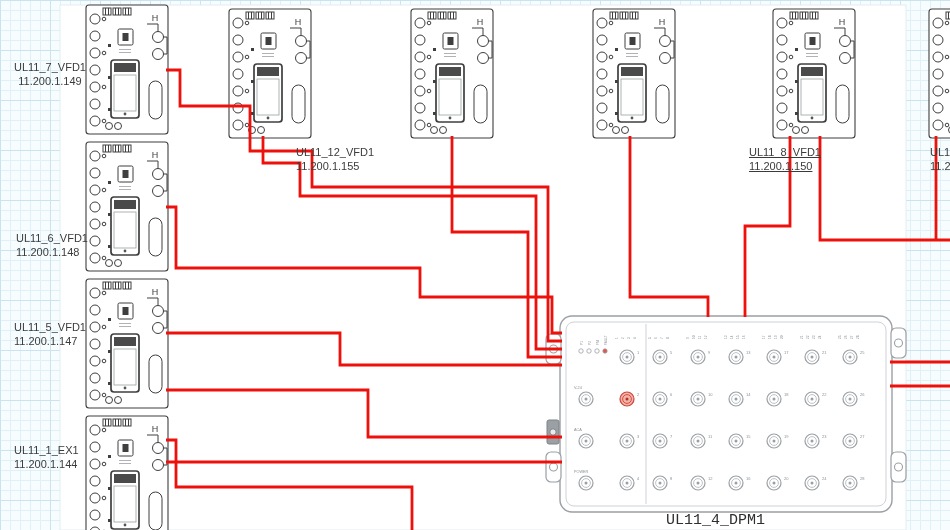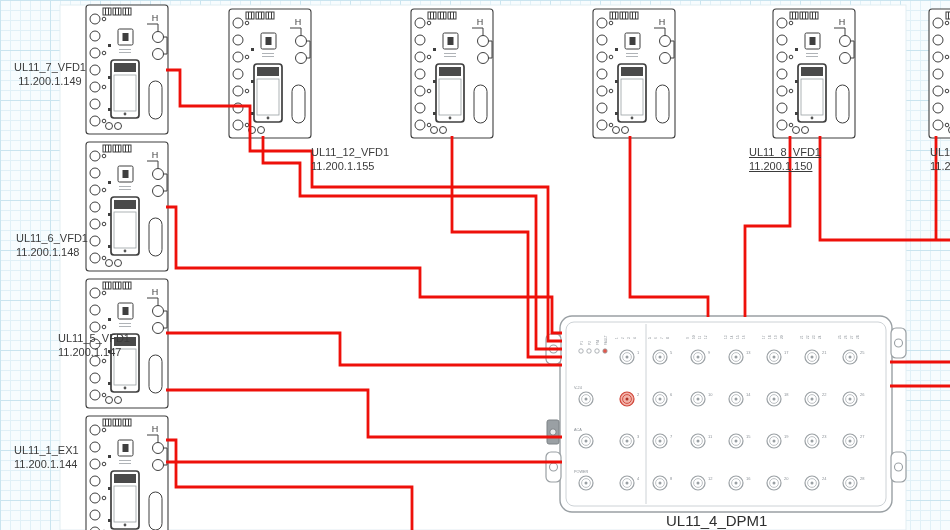--- a/index.html
+++ b/index.html
@@ -11,21 +11,21 @@
       linear-gradient(#c9e4ef 1px,transparent 1px),
       linear-gradient(90deg,#c9e4ef 1px,transparent 1px),
       linear-gradient(#e0f0f7 1px,transparent 1px),
       linear-gradient(90deg,#e0f0f7 1px,transparent 1px);
     background-size:50px 50px,50px 50px,10px 10px,10px 10px;
   }
   #diagram{position:absolute;left:0;top:0;}
   #diagram text{font-family:"Liberation Sans",sans-serif;}
   #labels{position:absolute;left:0;top:0;width:950px;height:530px;pointer-events:none;}
   .dev-label{position:absolute;font-size:11px;color:#3b3b3b;line-height:1.3;white-space:nowrap;}
-  .dpm-label{position:absolute;left:666px;top:512px;font-size:15px;color:#2e2e2e;white-space:nowrap;}
+  .dpm-label{position:absolute;left:666px;top:512px;font-size:15px;color:#2e2e2e;white-space:nowrap;font-family:Liberation Mono, monospace;}
 </style>
 </head>
 <body>
 
 <div id="canvas">
   <svg id="diagram" width="950" height="530" viewBox="0 0 950 530">
     <defs>
       <g id="vfd-sym">
         <rect x="1" y="1" width="82" height="129" rx="3" fill="#ffffff" stroke="#3f3f3f" stroke-width="1.1"></rect>
         <g fill="none" stroke="#3f3f3f" stroke-width="1">
@@ -347,29 +347,29 @@
   <div id="labels">
     <div class="dpm-label">UL11_4_DPM1</div>
   <div class="dev-label" style="left: 14px; top: 60px; text-align: center;">
         <div>UL11_7_VFD1</div>
         <div>11.200.1.149</div>
       </div>
       <div class="dev-label" style="left: 16px; top: 195px; margin-top: 36px;">
         <div>UL11_6_VFD1</div>
         <div>11.200.1.148</div>
       </div>
-      <div class="dev-label" style="left: 14px; top: 331px; margin-left: 44px;">
+      <div class="dev-label" style="left: 14px; top: 320px;">
         <div>UL11_5_VFD1</div>
         <div>11.200.1.147</div>
       </div>
       <div class="dev-label" style="left: 14px; top: 443px;">
         <div>UL11_1_EX1</div>
         <div>11.200.1.144</div>
       </div>
-      <div class="dev-label" style="left: 311px; top: 145px;">
+      <div class="dev-label" style="left: 296px; top: 145px;">
         <div>UL11_12_VFD1</div>
         <div>11.200.1.155</div>
       </div>
       <div class="dev-label" style="left: 749px; top: 145px; text-decoration: underline;">
         <div>UL11_8_VFD1</div>
         <div>11.200.1.150</div>
       </div>
       <div class="dev-label" style="left: 930px; top: 145px;">
         <div>UL11</div>
         <div>11.2</div>

